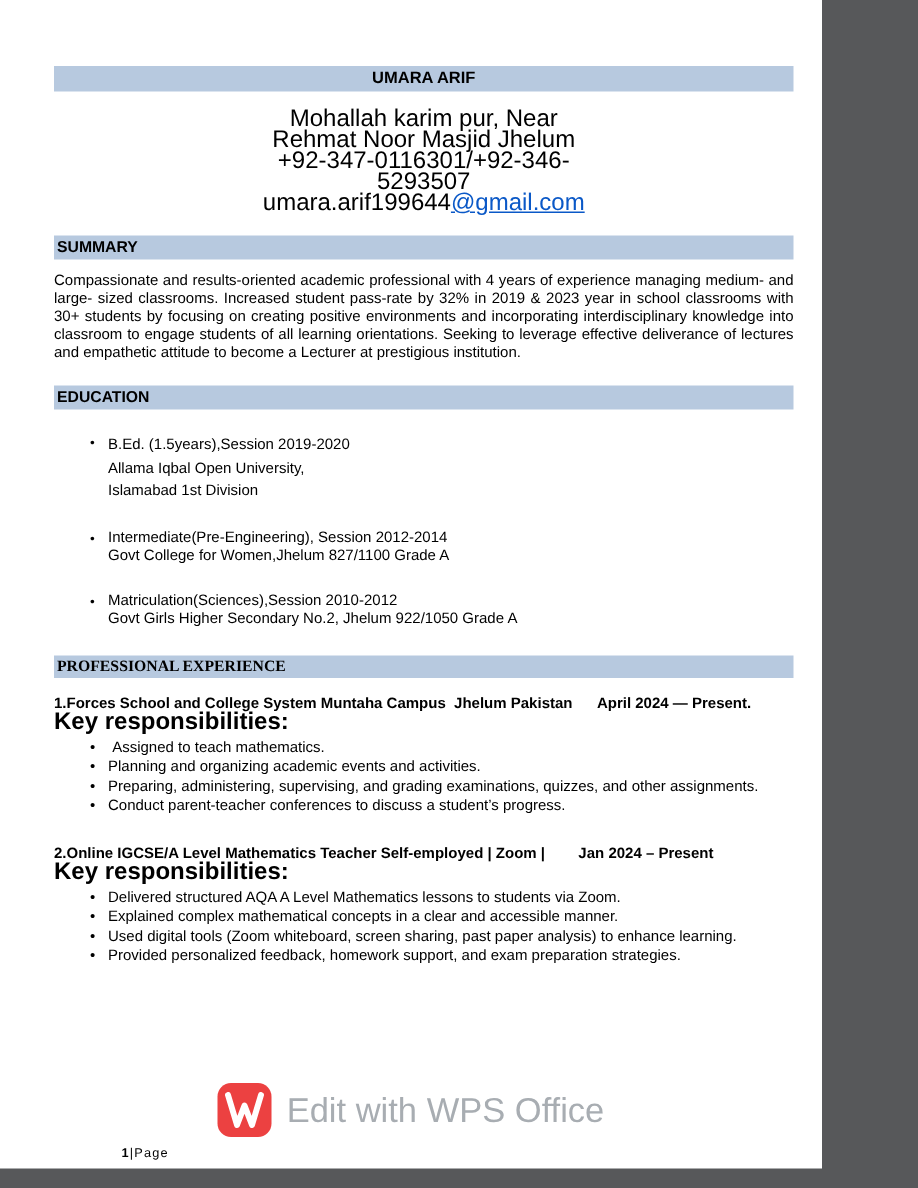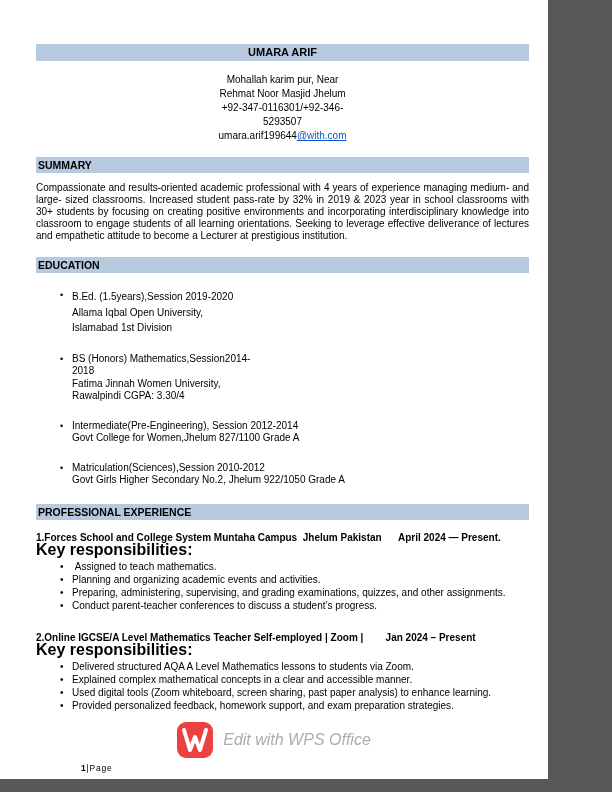--- a/index.html
+++ b/index.html
@@ -22,21 +22,21 @@
     margin-top:44px;
     background: var(--section-bar-bg, #b7c9df);
     text-align:center;
     font-weight:bold;
     font-size:11px;
     padding:2px 0 3px;
   }
   .contact {
     margin-top:12px;
     text-align:center;
-    font-size:10px;
+    font-size:16px;
     line-height:14px;
   }
   .email-link {
     color: var(--link-blue, #0a58c7);
     text-decoration: underline;
     cursor:pointer;
   }
   .section-bar {
     background: var(--section-bar-bg, #b7c9df);
     font-weight:bold;
@@ -53,21 +53,21 @@
   .bar-education { margin-top:15px; }
   .edu-list { margin-top:16px; }
   .edu-item { display:flex; margin-bottom:17px; }
   .edu-item .bullet {
     flex:none; width:12px; margin-left:24px;
     font-size:9px; padding-top:1px;
   }
   .bullet::before { content:"•"; }
   .edu-lines { font-size:10px; line-height:12.5px; }
   .edu-item.first .edu-lines { line-height:15.5px; }
-  .bar-experience { margin-top:8px; }
+  .bar-experience { margin-top:8px;font-family:Liberation Serif, serif; }
   .job { margin-top:12px; }
   .job + .job { margin-top:20px; }
   .job-title { font-weight:bold; font-size:10px; line-height:12.5px; white-space:pre-wrap; }
   .job-sub { font-weight:bold; font-size:16px; line-height:12.5px; }
   .job-bullets { list-style:none; margin-top:3px; }
   .job-bullets li {
     font-size:10px; line-height:13px;
     margin-left:24px; padding-left:12px;
     position:relative; white-space:pre-wrap;
   }
@@ -76,66 +76,56 @@
     position:absolute; left:0; right:0; top:722px;
     display:flex; align-items:center; justify-content:center; gap:10px;
   }
   .wps-logo {
     width:36px; height:36px;
     background: var(--wps-red, #ec4141);
     border-radius:9px;
     display:flex; align-items:center; justify-content:center;
   }
   .watermark-text {
-    font-size:16px;
+    font-size:23px;
     color: var(--watermark-text-color, #a8adb2);
-    font-style: italic;
   }
   .page-footer {
     position:absolute; left:35px; bottom:6px;
     font-size:8.5px; letter-spacing:0.8px;margin-left:46px;
   }
   .page-footer .num { font-weight:bold; }
 </style>
 </head>
 <body>
 
 <div class="canvas">
   <div class="page">
 
     <div class="name-banner">UMARA ARIF</div>
 
     <div class="contact">
       <div class="contact-line">Mohallah karim pur, Near</div>
       <div class="contact-line">Rehmat Noor Masjid Jhelum</div>
       <div class="contact-line">+92-347-0116301/+92-346-</div>
       <div class="contact-line">5293507</div>
-      <div class="contact-line"><span>umara.arif199644</span><a class="email-link">@with.com</a></div>
+      <div class="contact-line"><span>umara.arif199644</span><a class="email-link">@gmail.com</a></div>
     </div>
 
     <div class="section-bar bar-summary">SUMMARY</div>
     <p class="summary-text">Compassionate and results-oriented academic professional with 4 years of experience managing medium- and large- sized classrooms. Increased student pass-rate by 32% in 2019 &amp; 2023 year in school classrooms with 30+ students by focusing on creating positive environments and incorporating interdisciplinary knowledge into classroom to engage students of all learning orientations. Seeking to leverage effective deliverance of lectures and empathetic attitude to become a Lecturer at prestigious institution.</p>
 
     <div class="section-bar bar-education">EDUCATION</div>
     <div class="edu-list">
       <div class="edu-item first">
         <span class="bullet"></span>
         <div class="edu-lines">
           <div>B.Ed. (1.5years),Session 2019-2020</div>
           <div>Allama Iqbal Open University,</div>
           <div>Islamabad 1st Division</div>
-        </div>
-      </div>
-      <div class="edu-item">
-        <span class="bullet"></span>
-        <div class="edu-lines">
-          <div>BS (Honors) Mathematics,Session2014-</div>
-          <div>2018</div>
-          <div>Fatima Jinnah Women University,</div>
-          <div>Rawalpindi CGPA: 3.30/4</div>
         </div>
       </div>
       <div class="edu-item">
         <span class="bullet"></span>
         <div class="edu-lines">
           <div>Intermediate(Pre-Engineering), Session 2012-2014</div>
           <div>Govt College for Women,Jhelum 827/1100 Grade A</div>
         </div>
       </div>
       <div class="edu-item">

